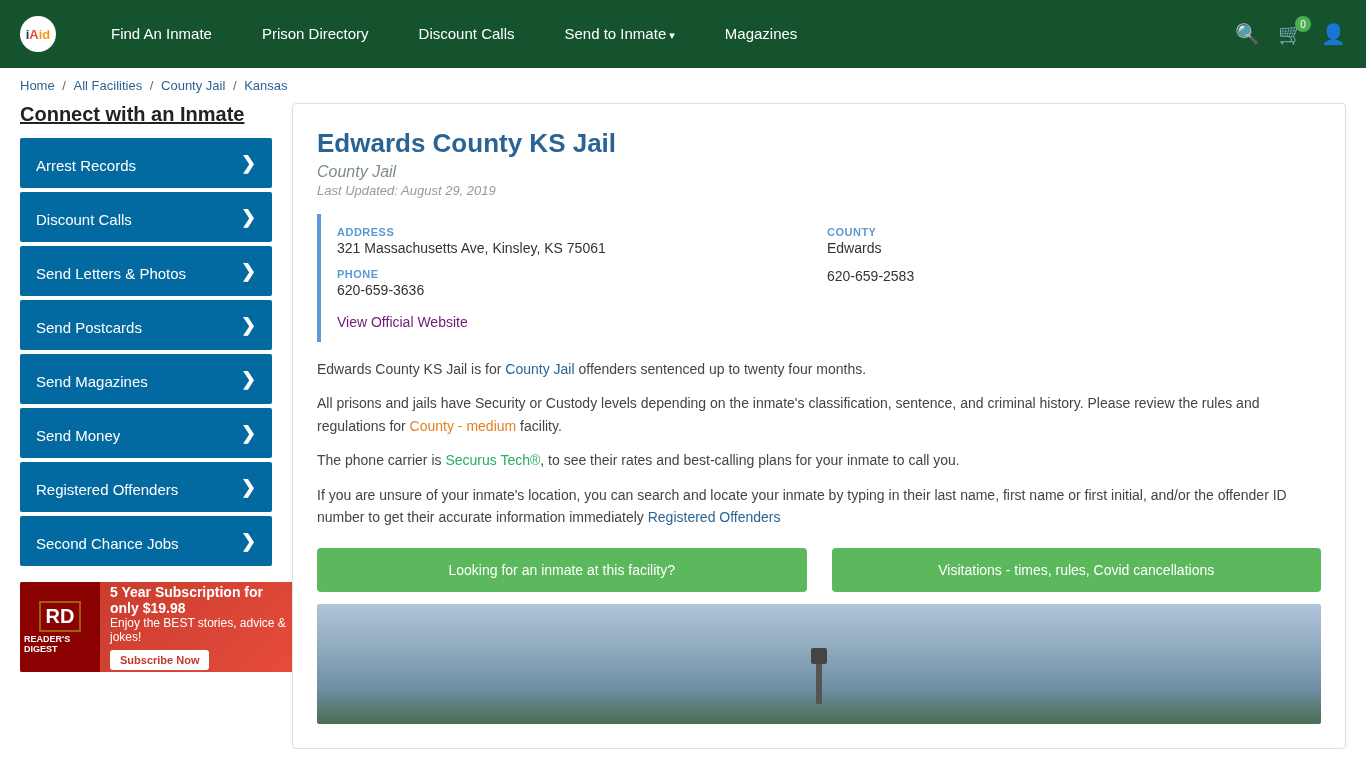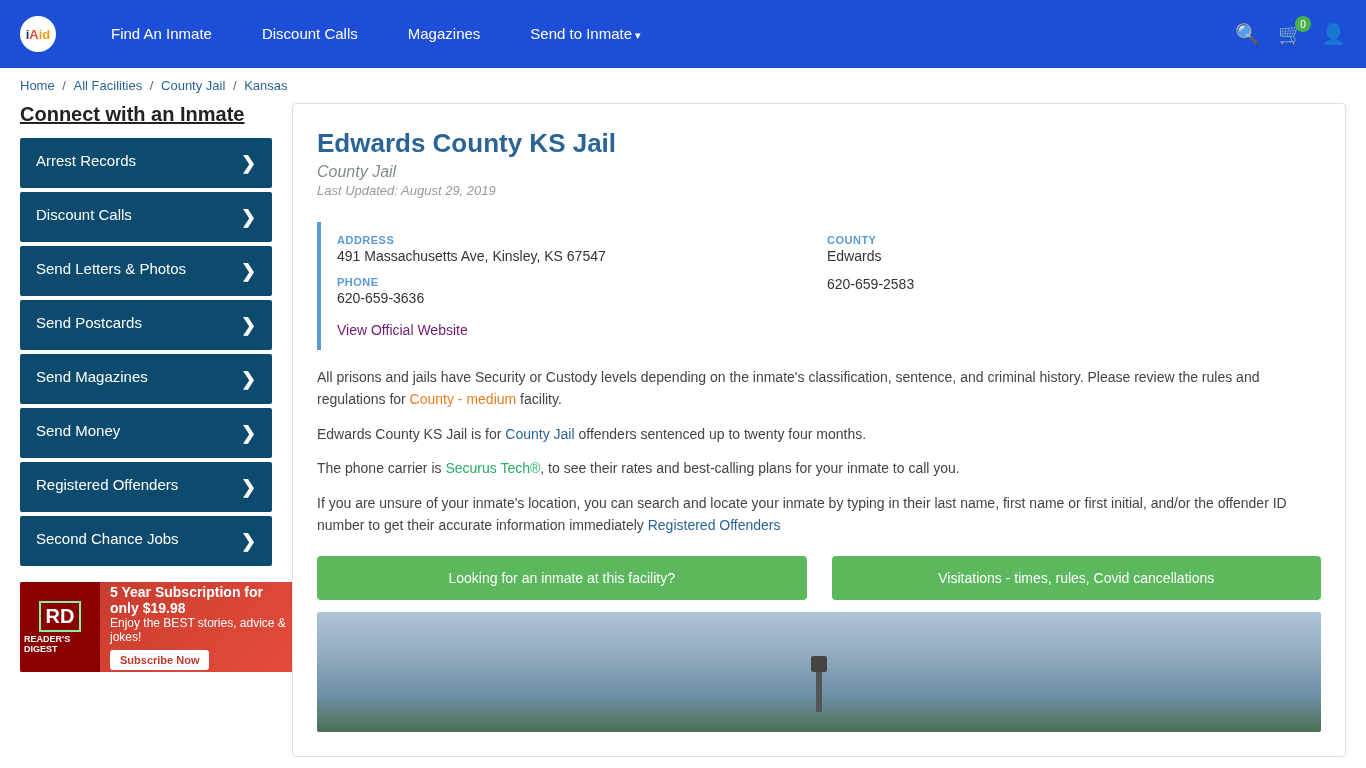--- a/index.html
+++ b/index.html
@@ -1,20 +1,20 @@
 <!DOCTYPE html>
 <html><head>
   <meta charset="utf-8">
   <style>
     * { margin: 0; padding: 0; box-sizing: border-box; }
     body { font-family: Arial, sans-serif; font-size: 14px; color: #333; background: #fff; }
 
     
     .header {
-      background: #1d4ed8;
+      background: #14532d;
       display: flex;
       align-items: center;
       padding: 0 20px;
       height: 68px;
     }
     .logo-area {
       display: flex;
       align-items: center;
       margin-right: 30px;
     }
@@ -100,25 +100,25 @@
       text-decoration: underline;
       margin-bottom: 12px;
       color: #222;
     }
     .sidebar-menu {
       display: flex;
       flex-direction: column;
       gap: 4px;
     }
     .sidebar-item {
-      background: #0c4a6e;
+      background: #0369a1;
       color: #fff;
       padding: 14px 16px;
       display: flex;
-      align-items: flex-start;
+      align-items: flex-end;
       justify-content: space-between;
       cursor: pointer;
       border-radius: 2px;
       font-size: 15px;
     }
     .sidebar-arrow {
       font-size: 18px;
       font-weight: bold;
       color: #fff;
     }
@@ -142,21 +142,21 @@
       justify-content: center;
       color: #fff;
       font-size: 9px;
       font-weight: bold;
       text-transform: uppercase;
       padding: 4px;
     }
     .ad-left .rd-logo {
       font-size: 20px;
       font-weight: bold;
-      border: 2px solid #86efac;
+      border: 2px solid #a16207;
       padding: 2px 5px;
       margin-bottom: 2px;
       text-align: center;
     }
     .ad-right {
       padding: 8px 10px;
       color: #fff;
       font-size: 12px;
       flex: 1;
     }
@@ -193,21 +193,21 @@
     .facility-type {
       font-size: 16px;
       color: #7f8c8d;
       font-style: italic;
       margin-bottom: 2px;
     }
     .facility-updated {
       font-size: 13px;
       color: #999;
       font-style: italic;
-      margin-bottom: 24px;
+      margin-bottom: 16px;
     }
     .info-grid {
       border-left: 4px solid #5b9bd5;
       padding: 12px 16px;
       margin-bottom: 16px;
       display: grid;
       grid-template-columns: 1fr 1fr;
       gap: 12px;
     }
     .info-label {
@@ -298,23 +298,24 @@
 <body>
 
 <header class="header">
   <div class="logo-area">
     <div class="logo-img-placeholder">
       <span style="font-size:13px;font-weight:bold;color:#1a3a5c;">i<span style="color:#e74c3c;">A</span><span style="color:#f39c12;">id</span></span>
     </div>
   </div>
   <nav>
     <a class="nav-item">Find An Inmate</a>
+    <a class="nav-item">Prison Directory</a>
     <a class="nav-item">Discount Calls</a>
+    <a class="nav-item has-arrow">Send to Inmate</a>
     <a class="nav-item">Magazines</a>
-    <a class="nav-item has-arrow">Send to Inmate</a>
   </nav>
   <div class="header-icons">
     <div class="header-icon">🔍</div>
     <div class="header-icon" style="position:relative;">
       🛒
       <div class="cart-badge">0</div>
     </div>
     <div class="header-icon">👤</div>
   </div>
 </header>
@@ -383,44 +384,44 @@
 
   <main class="content-area">
     <div class="facility-card">
       <h1 class="facility-name">Edwards County KS Jail</h1>
       <div class="facility-type">County Jail</div>
       <div class="facility-updated">Last Updated: August 29, 2019</div>
 
       <div class="info-grid">
         <div>
           <div class="info-label">ADDRESS</div>
-          <div class="info-value">491 Massachusetts Ave, Kinsley, KS 67547</div>
+          <div class="info-value">321 Massachusetts Ave, Kinsley, KS 75061</div>
         </div>
         <div>
           <div class="info-label">COUNTY</div>
           <div class="info-value">Edwards</div>
         </div>
         <div>
           <div class="info-label">PHONE</div>
           <div class="info-value">620-659-3636</div>
         </div>
         <div>
           <div class="info-value">620-659-2583</div>
         </div>
         <div style="grid-column:1/-1;">
           <a href="#" class="view-website">View Official Website</a>
         </div>
       </div>
 
       <div class="description-area">
         <p>
-          All prisons and jails have Security or Custody levels depending on the inmate's classification, sentence, and criminal history. Please review the rules and regulations for <a href="#" class="link-text orange">County - medium</a> facility.
+          Edwards County KS Jail is for <a href="#" class="link-text">County Jail</a> offenders sentenced up to twenty four months.
         </p>
         <p>
-          Edwards County KS Jail is for <a href="#" class="link-text">County Jail</a> offenders sentenced up to twenty four months.
+          All prisons and jails have Security or Custody levels depending on the inmate's classification, sentence, and criminal history. Please review the rules and regulations for <a href="#" class="link-text orange">County - medium</a> facility.
         </p>
         <p>
           The phone carrier is <a href="#" class="link-text green">Securus Tech®</a>, to see their rates and best-calling plans for your inmate to call you.
         </p>
         <p>
           If you are unsure of your inmate's location, you can search and locate your inmate by typing in their last name, first name or first initial, and/or the offender ID number to get their accurate information immediately <a href="#" class="link-text">Registered Offenders</a>
         </p>
       </div>
 
       <div class="action-buttons">

